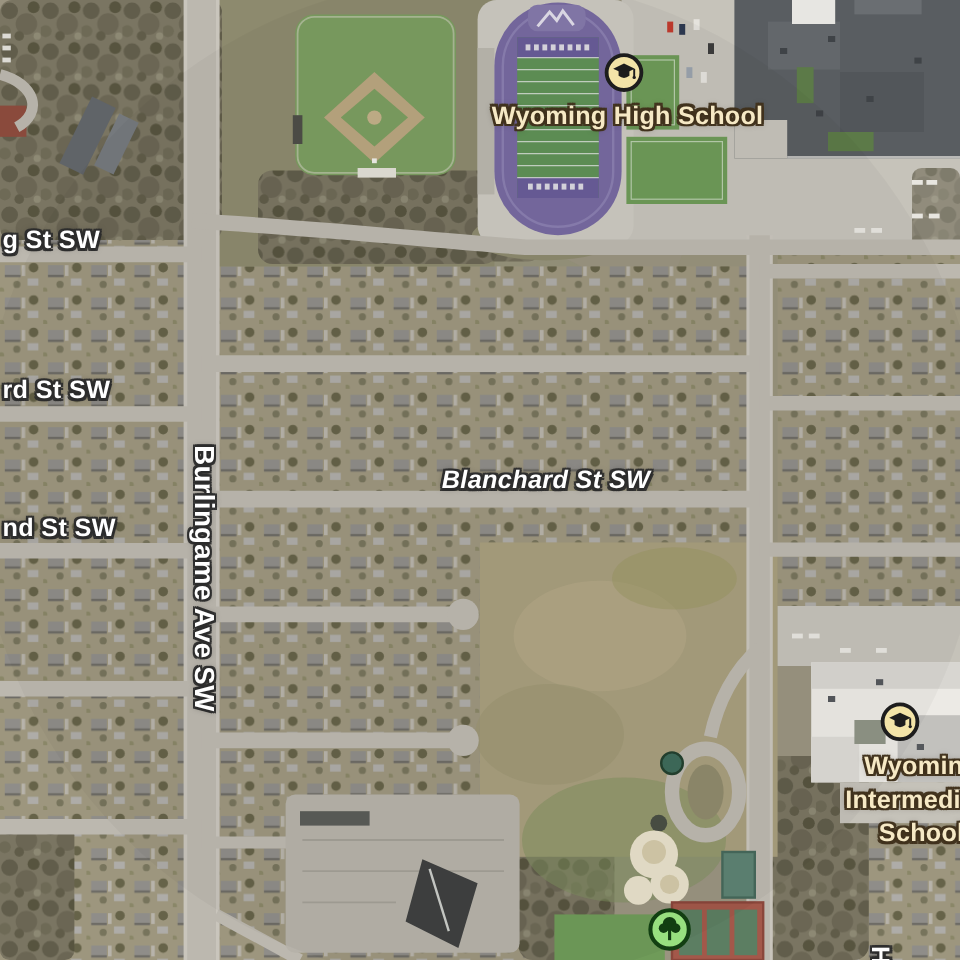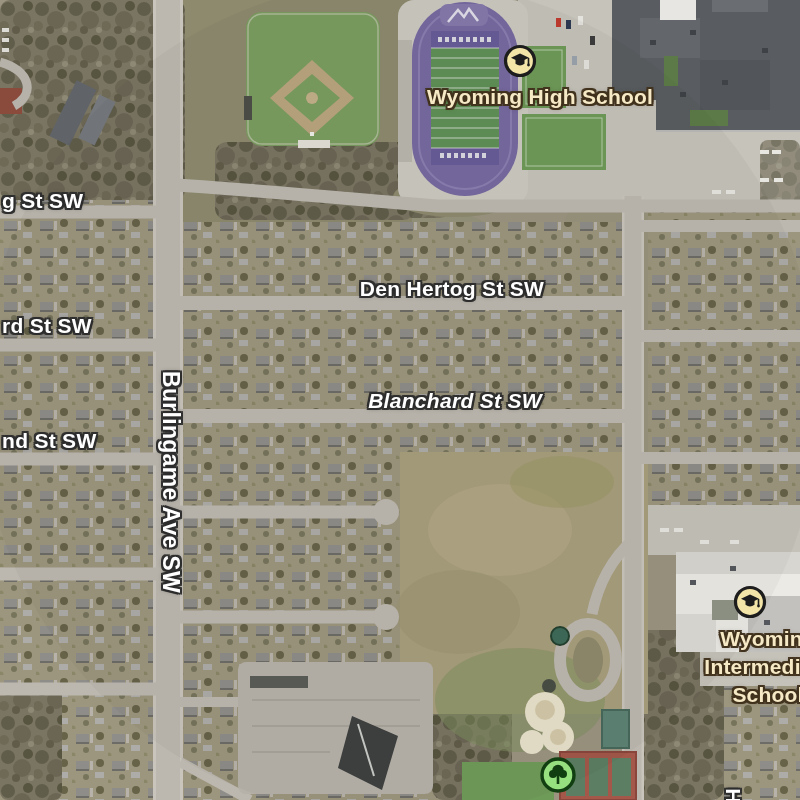--- a/index.html
+++ b/index.html
@@ -287,36 +287,35 @@
 </svg>
 
 <div class="lbl street" style="left:2px;top:201px;transform:translate(0,-50%);">g St SW</div>
 
 <div class="lbl street" style="left:2px;top:326px;transform:translate(0,-50%);">rd St SW</div>
 
 <div class="lbl street" style="left:2px;top:441px;transform:translate(0,-50%);text-align:center;">nd St SW</div>
 
 <div class="lbl street vert" style="left:170px;top:482px;font-size:23px;">Burlingame Ave SW</div>
 
-<div class="lbl street center" style="left:452px;top:289px;font-size:21px;">Den Hertog St SW</div>
 
 <div class="lbl street center" style="left:455px;top:401px;font-size:21px;font-style:italic;">Blanchard St SW</div>
 
 <div class="lbl street vert" style="left:733px;top:796px;font-size:21px;">H</div>
 
 <div class="poi-icon" style="left:520px;top:63px;">
   <svg width="34" height="34" viewBox="0 0 34 34">
     <circle cx="17" cy="17" r="14.5" fill="#f3e4a8" stroke="#1d1d1d" stroke-width="3.2"></circle>
     <polygon points="17,9.5 26,13.7 17,17.9 8,13.7" fill="#1d1d1d"></polygon>
     <path d="M12.5,15.5 v4.2 q4.5,3.6 9,0 v-4.2 z" fill="#1d1d1d"></path>
     <line x1="25.5" y1="14" x2="25.5" y2="20" stroke="#1d1d1d" stroke-width="1.6"></line>
     <circle cx="25.5" cy="21" r="1.4" fill="#1d1d1d"></circle>
   </svg>
 </div>
-<div class="lbl poi center" style="left:540px;top:97px;">Wyoming High School</div>
+<div class="lbl poi center" style="left:523px;top:97px;">Wyoming High School</div>
 
 <div class="poi-icon" style="left:750px;top:604px;">
   <svg width="34" height="34" viewBox="0 0 34 34">
     <circle cx="17" cy="17" r="14.5" fill="#f3e4a8" stroke="#1d1d1d" stroke-width="3.2"></circle>
     <polygon points="17,9.5 26,13.7 17,17.9 8,13.7" fill="#1d1d1d"></polygon>
     <path d="M12.5,15.5 v4.2 q4.5,3.6 9,0 v-4.2 z" fill="#1d1d1d"></path>
     <line x1="25.5" y1="14" x2="25.5" y2="20" stroke="#1d1d1d" stroke-width="1.6"></line>
     <circle cx="25.5" cy="21" r="1.4" fill="#1d1d1d"></circle>
   </svg>
 </div>

